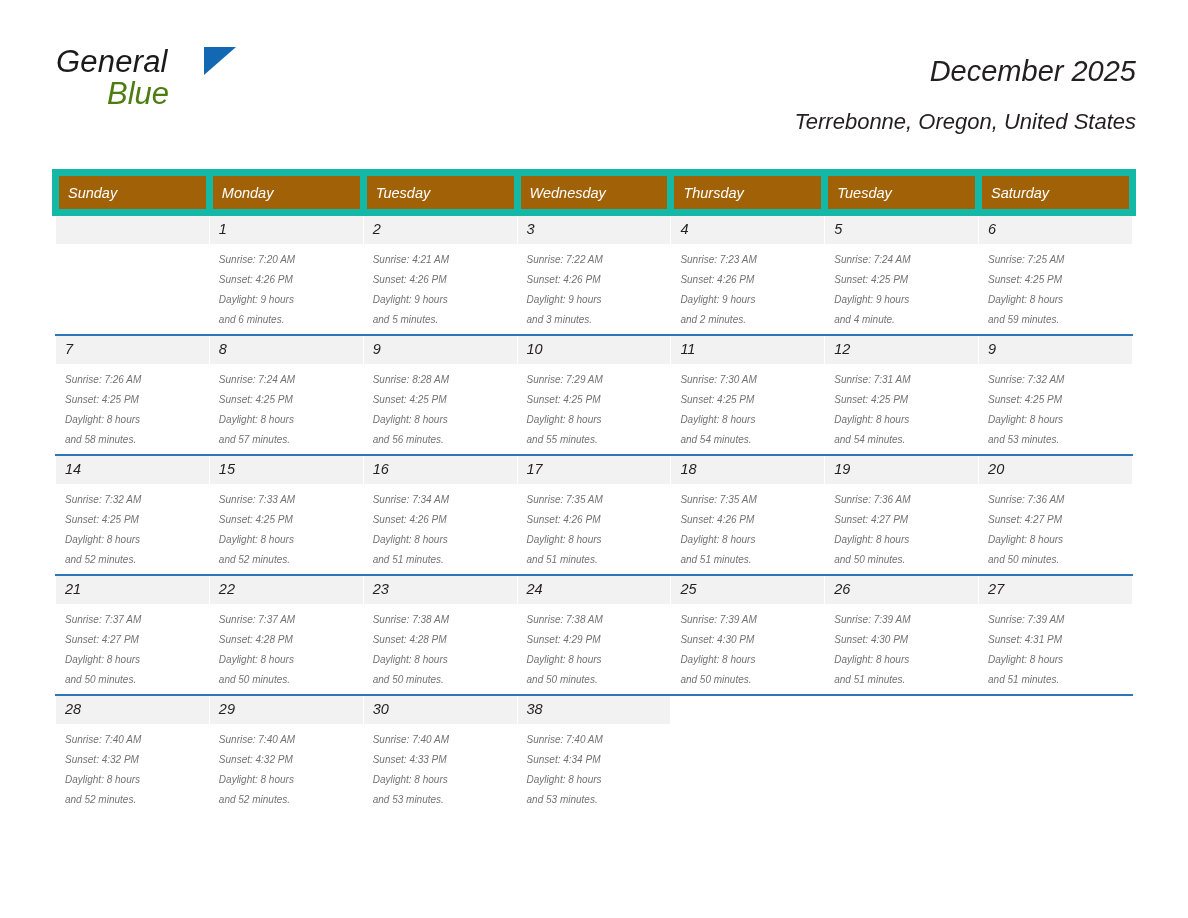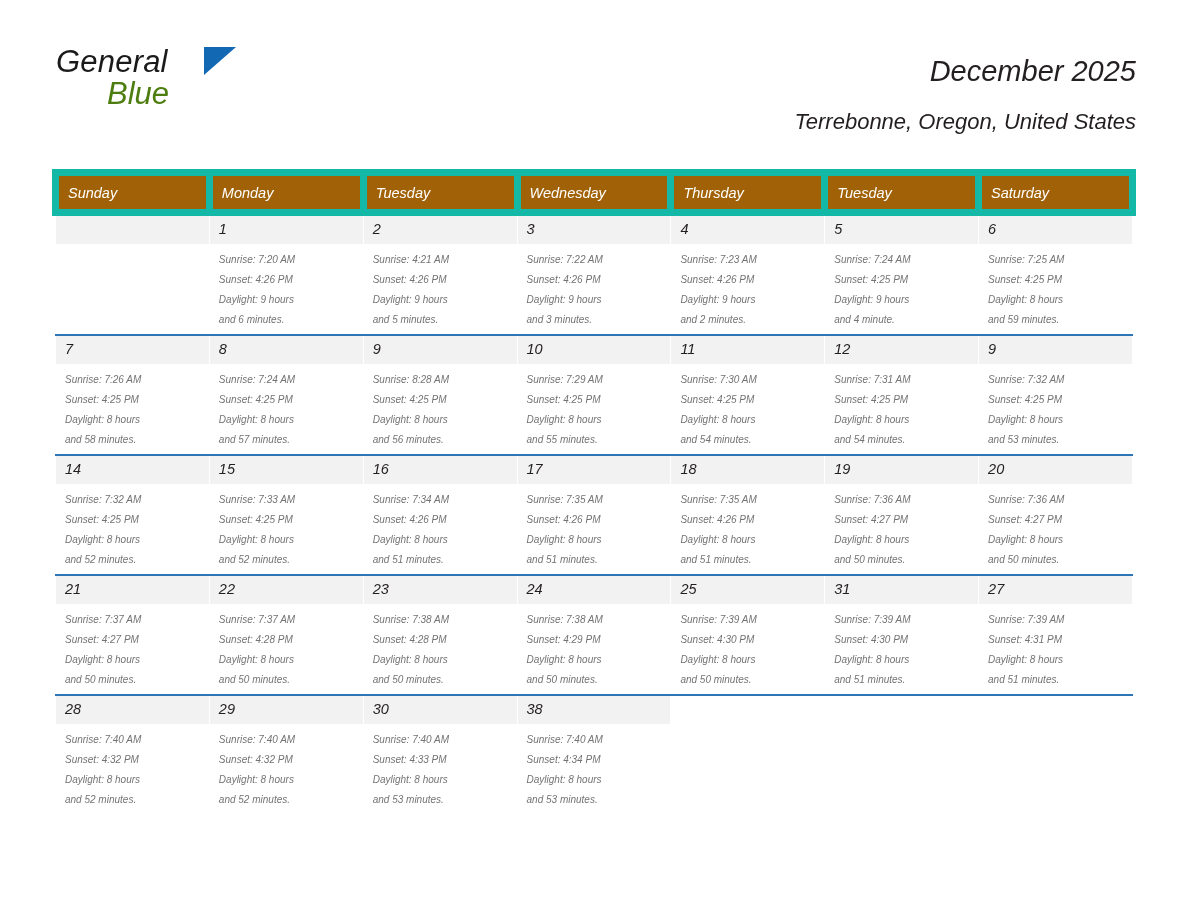--- a/index.html
+++ b/index.html
@@ -388,21 +388,21 @@
           <td>
             <div class="daynum">25</div>
             <div class="info">
               <div>Sunrise: 7:39 AM</div>
               <div>Sunset: 4:30 PM</div>
               <div>Daylight: 8 hours</div>
               <div>and 50 minutes.</div>
             </div>
           </td>
           <td>
-            <div class="daynum">31</div>
+            <div class="daynum">26</div>
             <div class="info">
               <div>Sunrise: 7:39 AM</div>
               <div>Sunset: 4:30 PM</div>
               <div>Daylight: 8 hours</div>
               <div>and 51 minutes.</div>
             </div>
           </td>
           <td>
             <div class="daynum">27</div>
             <div class="info">

